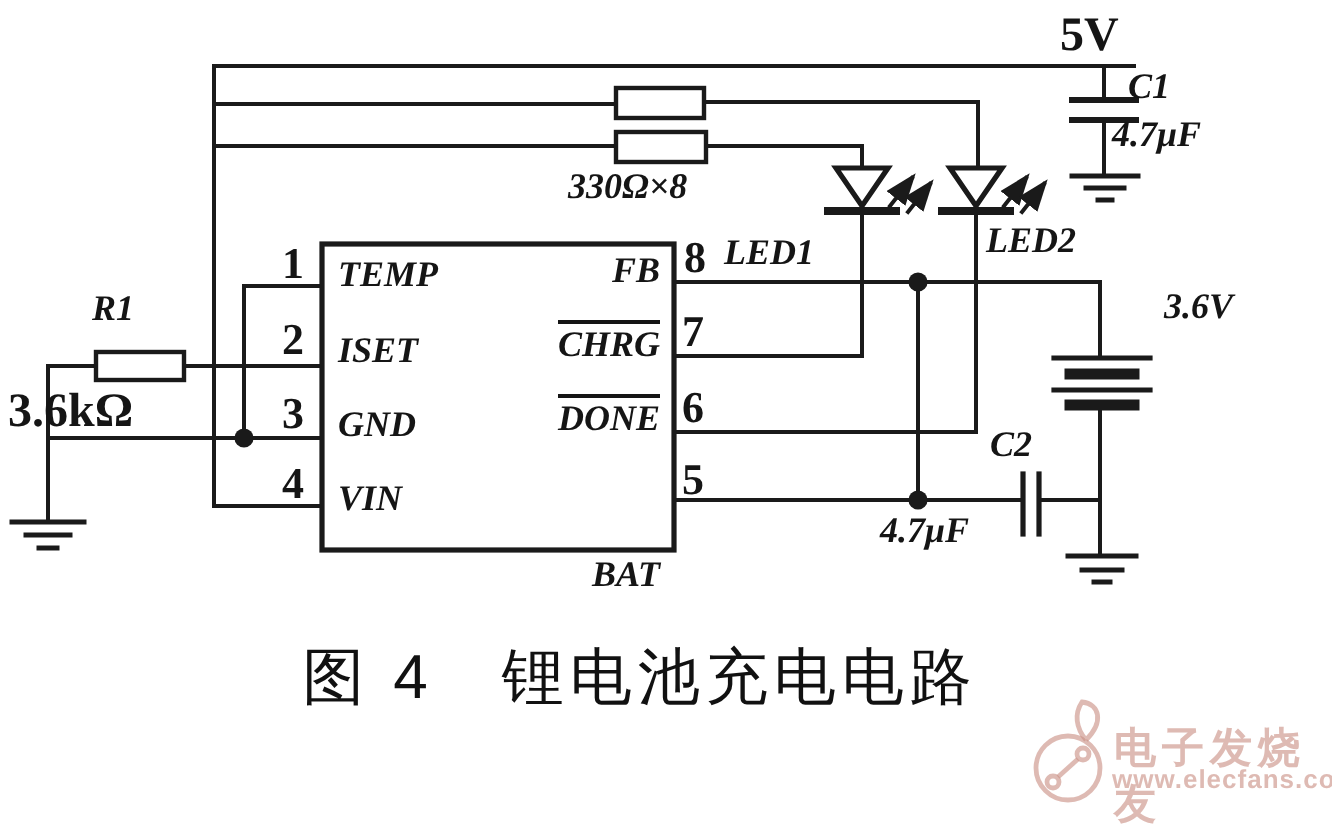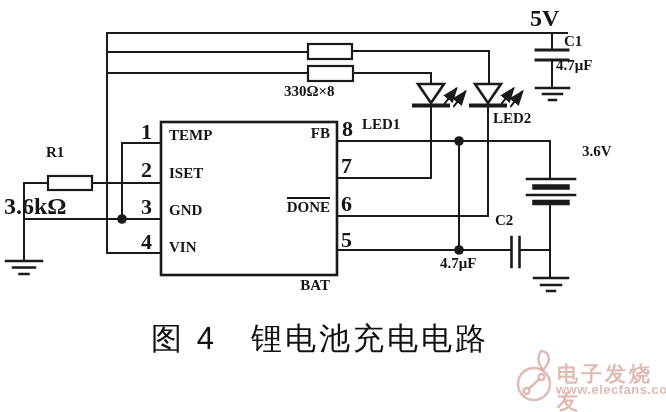--- a/index.html
+++ b/index.html
@@ -1,21 +1,21 @@
 <!DOCTYPE html>
 <html><head>
 <meta charset="utf-8">
 <style>
   html,body{margin:0;padding:0;background:#ffffff;}
   .stage{
     position:relative;width:666px;height:412px;background:#ffffff;overflow:hidden;
     font-family:"Liberation Serif", serif;color:#151515;border-radius:16px;
   }
   .lbl{position:absolute;white-space:nowrap;line-height:1;font-weight:700;color:#151515;}
-  .fs23{font-size:15px;}
+  .fs23{font-size:18px;font-style:italic;}
   .fs24{font-size:24px;}
   .pin-num{font-size:22px;}
   .num-l{width:34px;text-align:right;}
   .ov{border-top:2.2px solid #151515;padding-top:1px;}
   .ic-right{text-align:right;}
   svg.circuit{position:absolute;left:0;top:0;}
   .caption{
     position:absolute;left:0;top:318px;width:640px;text-align:center;
     font-family:"Liberation Sans", sans-serif;font-weight:400;font-size:31px;
     letter-spacing:3px;color:#111;
@@ -163,20 +163,21 @@
   <span class="lbl pin-num" style="left:341px;top:155px;">7</span>
   <span class="lbl pin-num" style="left:341px;top:193px;">6</span>
   <span class="lbl pin-num" style="left:341px;top:229px;">5</span>
 
   <span class="lbl fs23" style="left:169px;top:128px;">TEMP</span>
   <span class="lbl fs23" style="left:169px;top:166px;">ISET</span>
   <span class="lbl fs23" style="left:169px;top:203px;">GND</span>
   <span class="lbl fs23" style="left:169px;top:240px;">VIN</span>
 
   <span class="lbl fs23 ic-right" style="right:336px;top:126px;">FB</span>
+  <span class="lbl fs23 ic-right ov" style="right:336px;top:160px;">CHRG</span>
   <span class="lbl fs23 ic-right ov" style="right:336px;top:197px;text-align:center;">DONE</span>
   <span class="lbl fs23 ic-right" style="right:336px;top:238px;margin-top:40px;">BAT</span>
 
   <div class="caption">图 4　锂电池充电电路</div>
 
   <span class="wm-text wm-brand">电子发烧友</span>
   <span class="wm-text wm-url">www.elecfans.com</span>
 
 </div>
 

